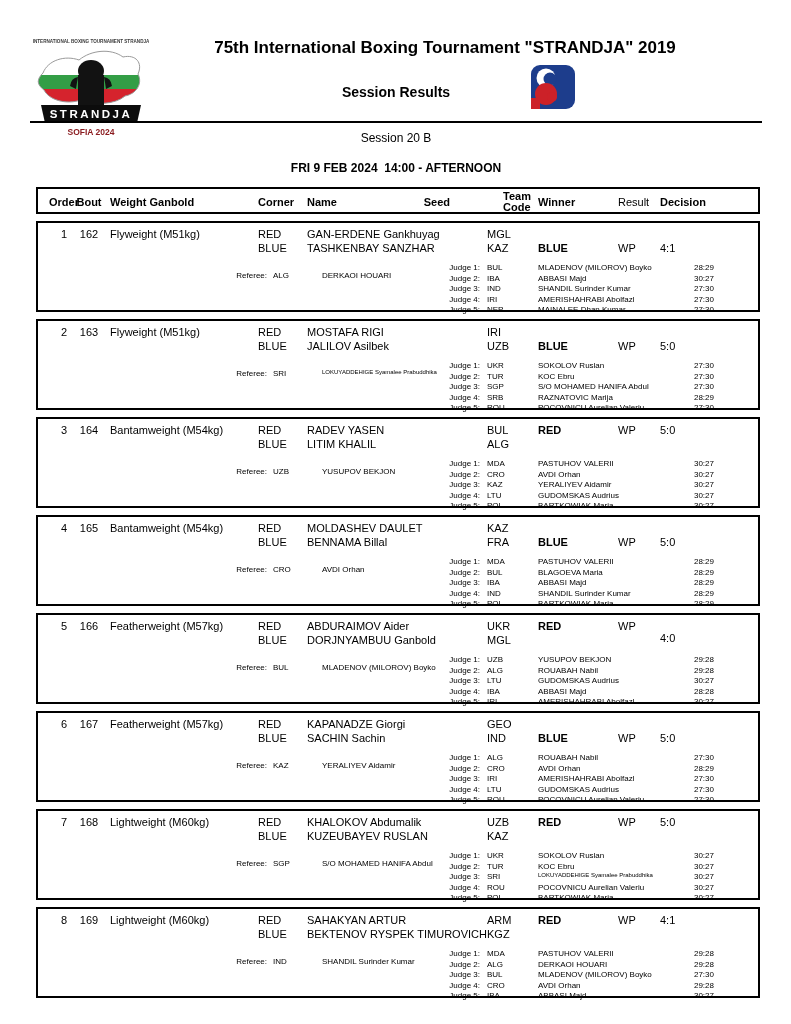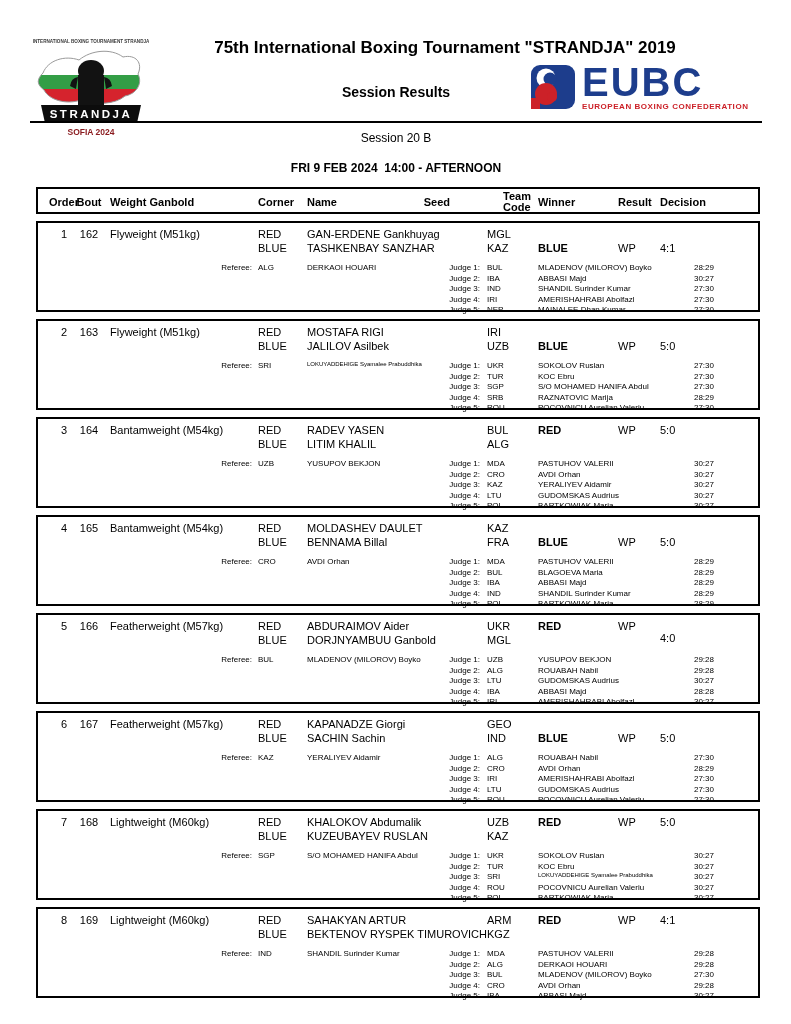--- a/index.html
+++ b/index.html
@@ -54,21 +54,21 @@
 
   .official-row { position:absolute; left:0; right:0; height:10px; }
   .ofs { font-size:8px; }
   .c-reflabel  { left:140px; width:74px; text-align:right; }
   .c-refteam   { left:220px; }
   .c-refname   { left:269px; }
   .c-jlabel    { left:382px; width:60px; text-align:right; }
   .c-jteam     { left:449px; }
   .c-jname     { left:500px; }
   .c-score     { left:616px; width:60px; text-align:right; }
-  .ref-row { top:40px; }
+  .ref-row { top:48px;margin-left:15px; }
 
   
   #strandja-logo svg { display:block; }
 </style>
 </head>
 <body>
 
 <div class="abs" id="strandja-logo">
   <svg width="116" height="112" viewBox="0 0 116 112">
     <text x="58" y="10" text-anchor="middle" font-size="4.6" font-weight="bold" fill="#3a3a3a"><tspan>INTERNATIONAL BOXING TOURNAMENT STRANDJA</tspan></text>
@@ -102,41 +102,37 @@
 
 <div class="abs" id="eubc-logo">
   <svg width="46" height="46" viewBox="0 0 46 46">
     <rect x="1" y="1" width="44" height="44" rx="9" fill="#1d3d8c"></rect>
     <circle cx="16" cy="14" r="9.5" fill="#ffffff"></circle>
     <circle cx="20" cy="15" r="6.5" fill="#1d3d8c"></circle>
     <circle cx="16" cy="30" r="11" fill="#cc2128"></circle>
     <rect x="1" y="34" width="9" height="11" fill="#cc2128"></rect>
     <circle cx="22" cy="33" r="5" fill="#cc2128"></circle>
   </svg>
-  <div>
-    <div id="eubc-acronym">EUBC</div>
-    <div id="eubc-fullname">EUROPEAN BOXING CONFEDERATION</div>
-  </div>
 </div>
 
 <div class="abs" id="header-rule"></div>
 <div class="center-line" id="session-line">Session 20 B</div>
 <div class="center-line" id="datetime-line">FRI 9 FEB 2024  14:00 - AFTERNOON</div>
 
 <div id="table-header">
   <span class="cell h c-order">Order</span>
   <span class="cell h c-bout">Bout</span>
   <span class="cell h c-weight">Weight Ganbold</span>
   <span class="cell h c-corner">Corner</span>
   <span class="cell h c-name">Name</span>
   <span class="cell h c-seed">Seed</span>
   <span class="cell c-teamhdr">Team
 Code</span>
   <span class="cell h c-winner">Winner</span>
-  <span class="cell h c-result" style="font-weight:bold;">Result</span>
+  <span class="cell h c-result" style="font-weight:normal;">Result</span>
   <span class="cell h c-decision">Decision</span>
 </div>
 
 <div id="bouts">
   <section class="bout">
     <span class="cell r1 c-order">1</span>
     <span class="cell r1 c-bout">162</span>
     <span class="cell r1 c-weight">Flyweight (M51kg)</span>
 
     <span class="cell r1 c-corner">RED</span>

